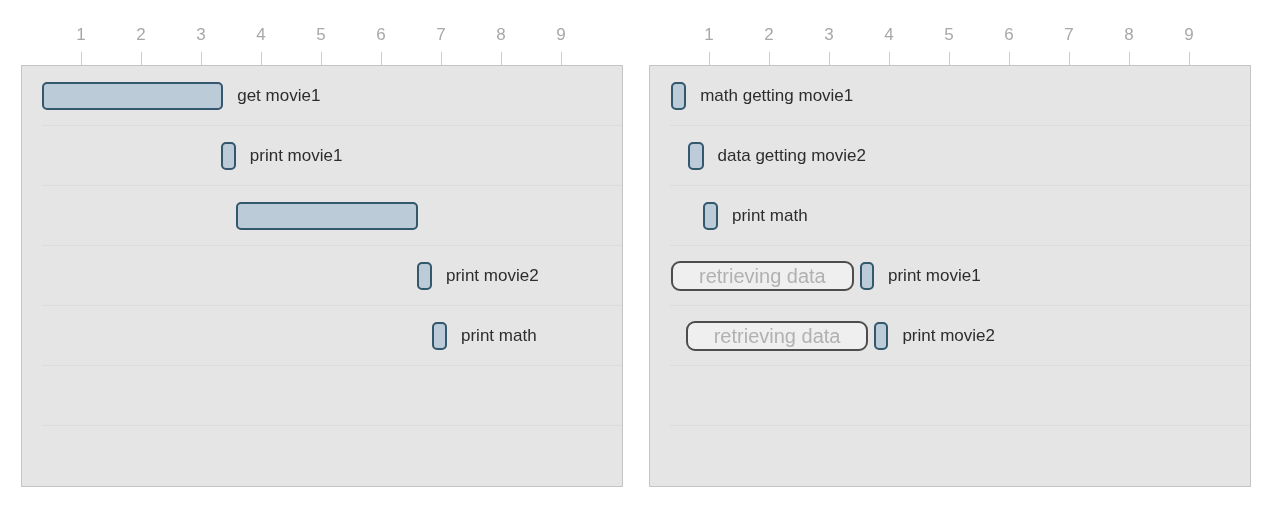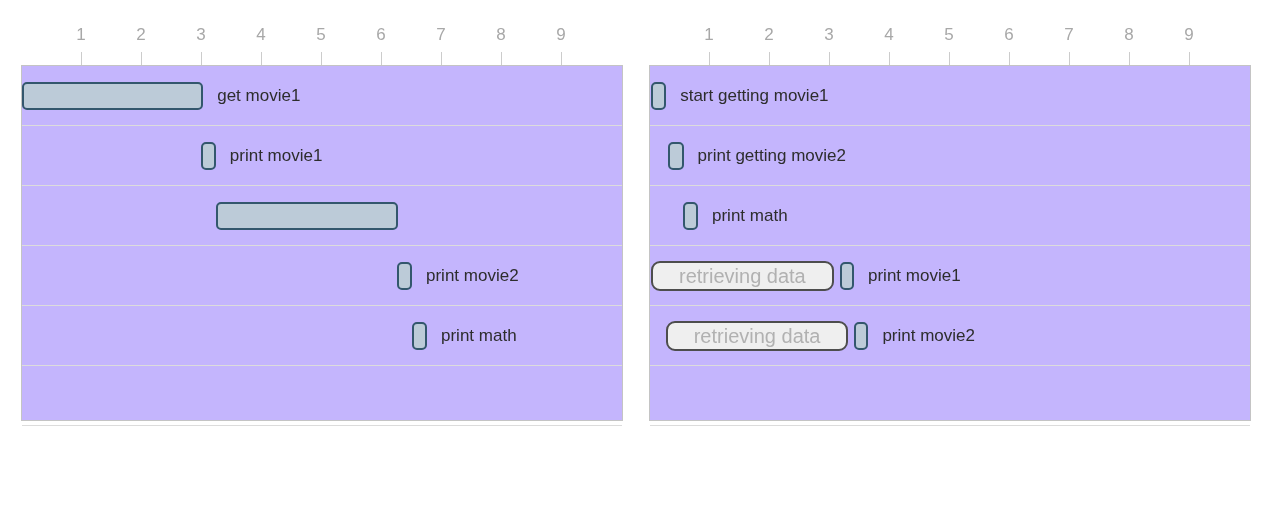--- a/index.html
+++ b/index.html
@@ -44,23 +44,24 @@
     top:37px;
     width:1px;
     height:26px;
     background:var(--tick-line);
   }
   .grid{
     position:absolute;
     left:0;
     top:50px;
     width:602px;
-    height:356px;
+    height:422px;
     border:1px solid var(--chart-border);
-    background:#c4b5fd;
+    background:#e5e5e5;
+    padding-left:20px;
   }
   .row{
     position:relative;
     height:60px;
     border-bottom:1px solid var(--row-line);
   }
   .row:last-child{border-bottom:none;}
   .bar{
     position:absolute;
     top:16px;
@@ -158,25 +159,25 @@
       <div class="tick-mark" style="left: 360px;"></div>
       <div class="tick-label" style="left: 420px;">7</div>
       <div class="tick-mark" style="left: 420px;"></div>
       <div class="tick-label" style="left: 480px;">8</div>
       <div class="tick-mark" style="left: 480px;"></div>
       <div class="tick-label" style="left: 540px;">9</div>
       <div class="tick-mark" style="left: 540px;"></div>
       <div class="grid">
         <div class="row">
           <div class="bar task" style="left: 1.2px; width: 15px;"></div>
-          <div class="task-label" style="left: 30.2px;">start getting movie1</div>
+          <div class="task-label" style="left: 30.2px;">math getting movie1</div>
         </div>
         <div class="row">
           <div class="bar task" style="left: 18px; width: 15.6px;"></div>
-          <div class="task-label" style="left: 47.6px;">print getting movie2</div>
+          <div class="task-label" style="left: 47.6px;">data getting movie2</div>
         </div>
         <div class="row">
           <div class="bar task" style="left: 33px; width: 15px;"></div>
           <div class="task-label" style="left: 62px;">print math</div>
         </div>
         <div class="row">
           <div class="bar waiting" style="left: 1.2px; width: 182.4px;">
             <span>retrieving data</span>
           </div>
           <div class="bar task" style="left: 190.2px; width: 13.8px;"></div>

